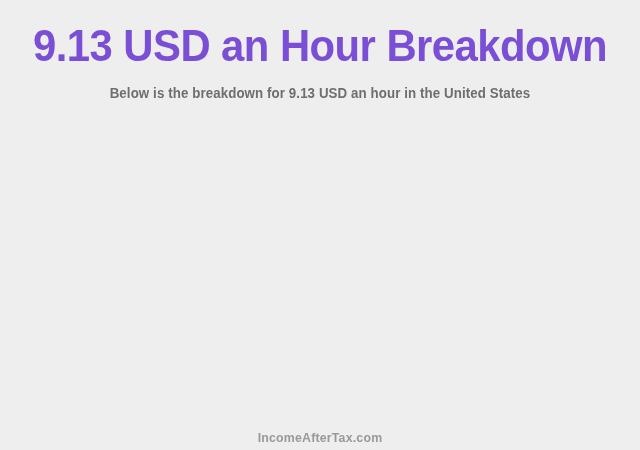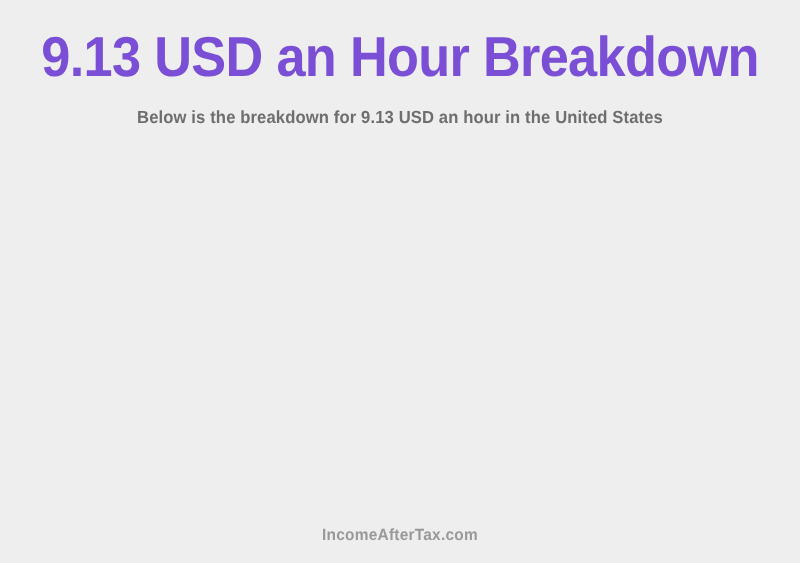--- a/index.html
+++ b/index.html
@@ -78,21 +78,21 @@
     right: 0;
     bottom: 0;
     background: transparent;
   }
 
   
   .footer {
     flex: 0 0 auto;
     width: 100%;
     text-align: center;
-    padding-bottom: 14px;
+    padding-bottom: 4px;
   }
 
   .footer-watermark {
     margin: 0;
     font-family: "Liberation Sans Narrow", "Liberation Sans", "DejaVu Sans Condensed", "DejaVu Sans", sans-serif;
     font-size: 13px;
     line-height: 16px;
     font-weight: 700;
     letter-spacing: 0.2px;
     color: #999999;

